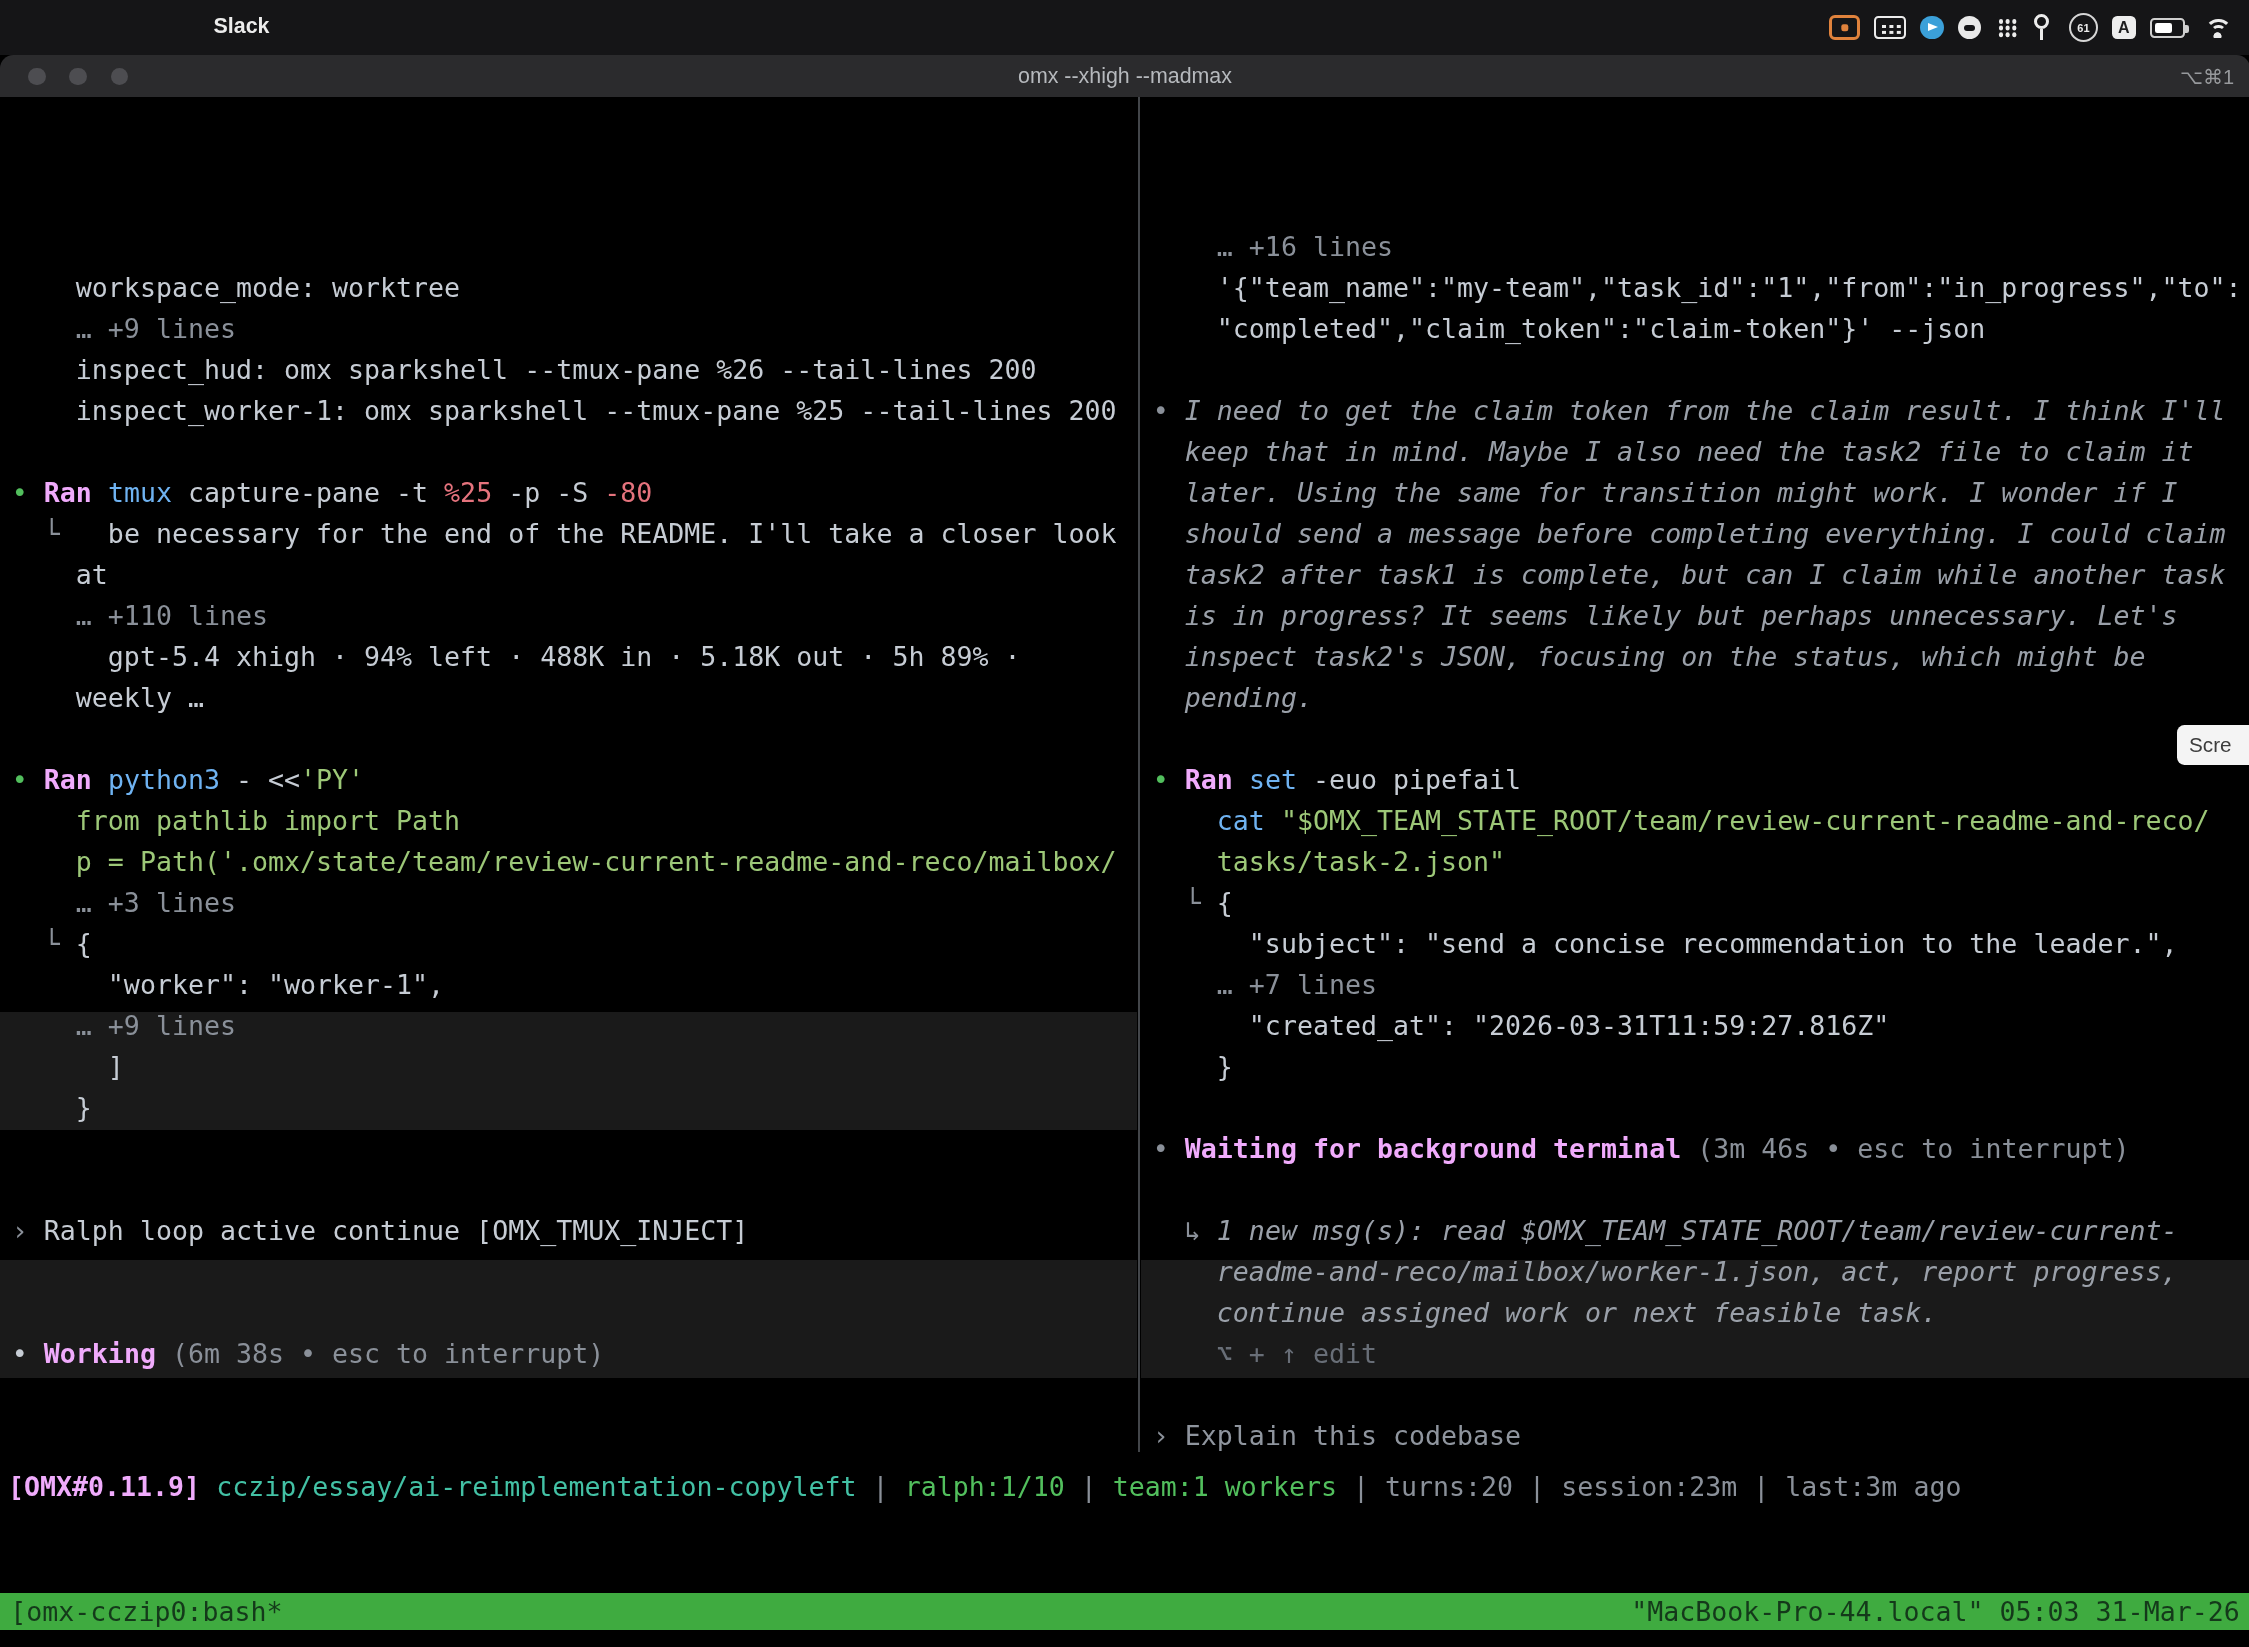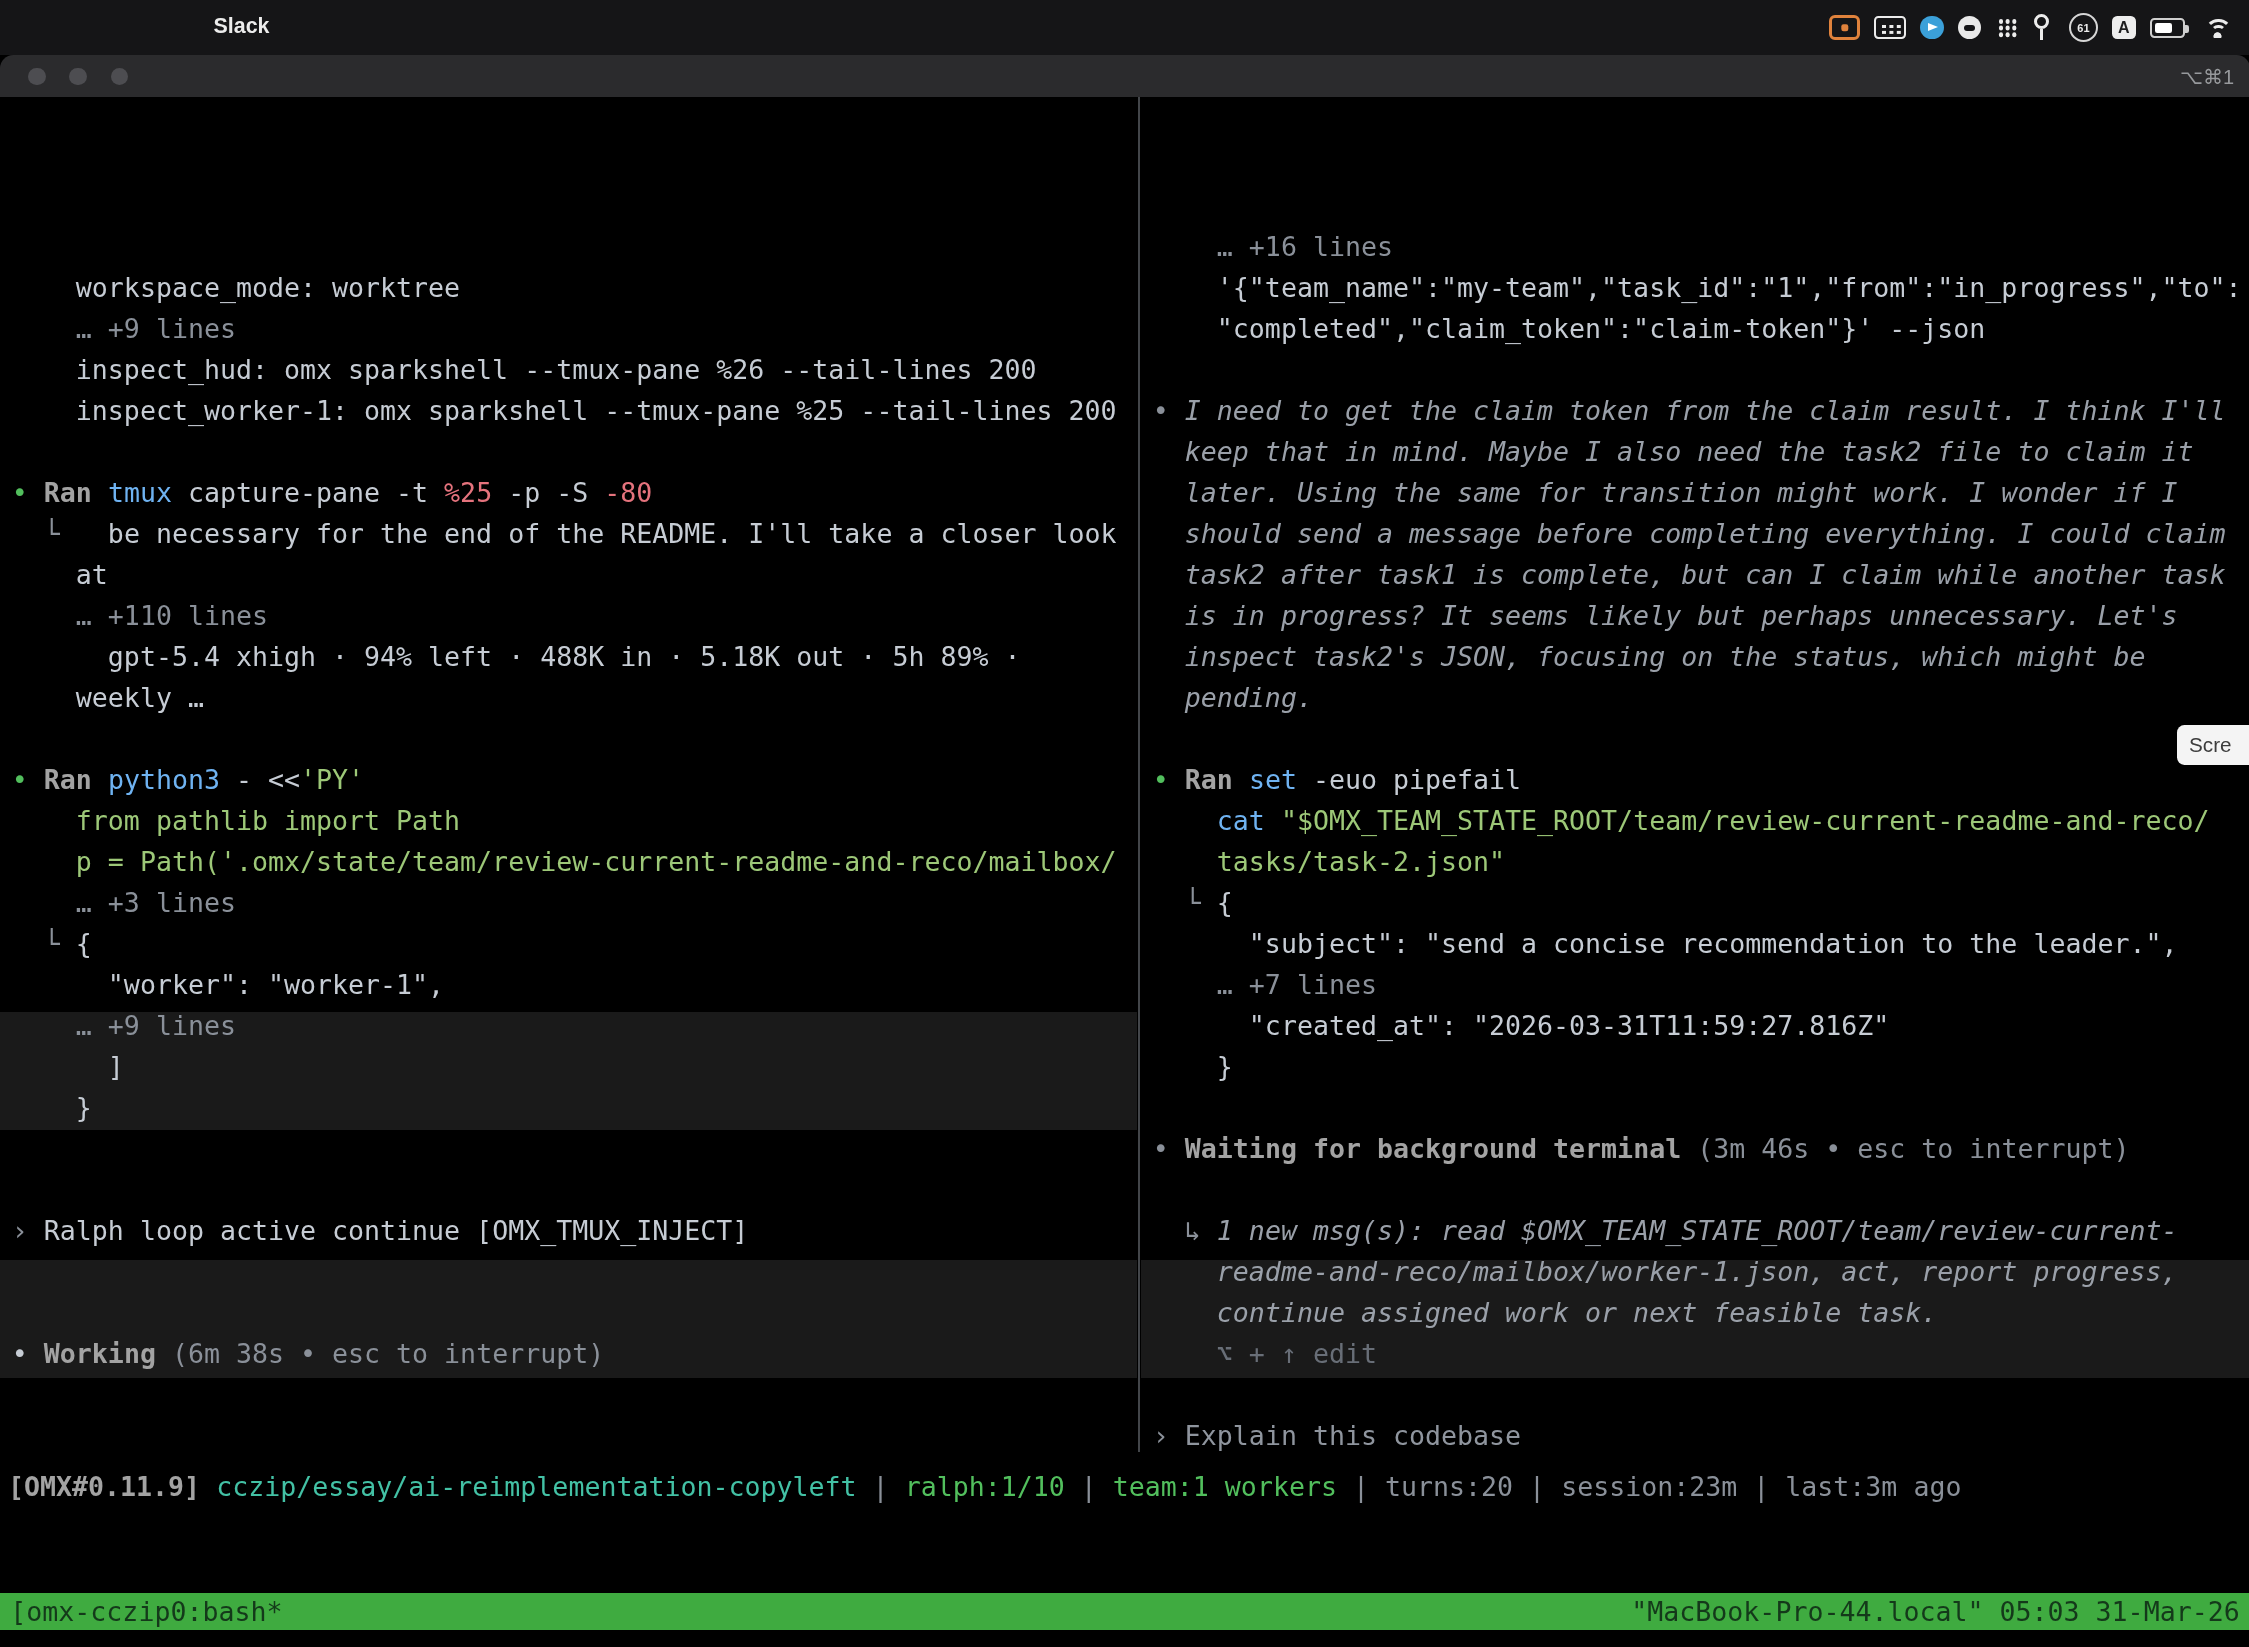--- a/index.html
+++ b/index.html
@@ -57,21 +57,21 @@
   .pane-right{left:1141px;width:1109px;}
   .vdiv{position:absolute;left:1138px;top:0;width:2.2px;height:1355px;background:#43464a;}
   .tline{height:41px;white-space:pre;position:relative;z-index:1;}
   .band{position:absolute;left:0;right:0;height:118px;background:#1a1a1a;z-index:0;}
   .band1{top:915px;}
   .band2{top:1163px;}
 
   .s-fg{color:#c6ccd4;}
   .s-dim{color:#8a9099;}
   .s-dim2{color:#686e77;}
-  .s-bold{color:#a3a3a3;font-weight:700;}
+  .s-bold{color:#f0abfc;font-weight:700;}
   .s-green{color:#52bf5d;}
   .s-blue{color:#6fb3f2;}
   .s-red{color:#e5737d;}
   .s-str{color:#9dc878;}
   .s-it{color:#9aa0a9;font-style:italic;}
   .s-ph{color:#8f959e;}
   .s-teal{color:#43c1a5;}
 
   .omx{position:absolute;left:0;right:0;top:1369px;height:41px;line-height:41px;padding-left:8px;white-space:pre;
     font-family:"DejaVu Sans Mono","DejaVu Sans",monospace;font-size:26.6px;}
@@ -125,20 +125,21 @@
         <span class="mi-icon ic-wifi"></span>
       </div>
   </div>
 
   <div class="titlebar">
     <div class="lights">
       <span class="light"></span>
       <span class="light"></span>
       <span class="light"></span>
     </div>
+    <div class="wtitle">omx --xhigh --madmax</div>
     <div class="wshortcut">⌥⌘1</div>
   </div>
 
   <div class="term">
     <div class="pane pane-left" id="pane-left">
       <div class="band band1"></div>
       <div class="band band2"></div>
     <div class="tline"><span class="s-fg">    workspace_mode: worktree</span></div><div class="tline"><span class="s-dim">    … +9 lines</span></div><div class="tline"><span class="s-fg">    inspect_hud: omx sparkshell --tmux-pane %26 --tail-lines 200</span></div><div class="tline"><span class="s-fg">    inspect_worker-1: omx sparkshell --tmux-pane %25 --tail-lines 200</span></div><div class="tline"></div><div class="tline"><span class="s-green">• </span><span class="s-bold">Ran </span><span class="s-blue">tmux</span><span class="s-fg"> capture-pane -t </span><span class="s-red">%25</span><span class="s-fg"> -p -S </span><span class="s-red">-80</span></div><div class="tline"><span class="s-dim">  └ </span><span class="s-fg">  be necessary for the end of the README. I'll take a closer look</span></div><div class="tline"><span class="s-fg">    at</span></div><div class="tline"><span class="s-dim">    … +110 lines</span></div><div class="tline"><span class="s-fg">      gpt-5.4 xhigh · 94% left · 488K in · 5.18K out · 5h 89% ·</span></div><div class="tline"><span class="s-fg">    weekly …</span></div><div class="tline"></div><div class="tline"><span class="s-green">• </span><span class="s-bold">Ran </span><span class="s-blue">python3</span><span class="s-fg"> - &lt;&lt;</span><span class="s-str">'PY'</span></div><div class="tline"><span class="s-str">    from pathlib import Path</span></div><div class="tline"><span class="s-str">    p = Path('.omx/state/team/review-current-readme-and-reco/mailbox/</span></div><div class="tline"><span class="s-dim">    … +3 lines</span></div><div class="tline"><span class="s-dim">  └ </span><span class="s-fg">{</span></div><div class="tline"><span class="s-fg">      "worker": "worker-1",</span></div><div class="tline"><span class="s-dim">    … +9 lines</span></div><div class="tline"><span class="s-fg">      ]</span></div><div class="tline"><span class="s-fg">    }</span></div><div class="tline"></div><div class="tline"></div><div class="tline"><span class="s-dim">› </span><span class="s-fg">Ralph loop active continue [OMX_TMUX_INJECT]</span></div><div class="tline"></div><div class="tline"></div><div class="tline"><span class="s-fg">• </span><span class="s-bold">Working </span><span class="s-dim">(6m 38s • esc to interrupt)</span></div><div class="tline"></div><div class="tline"></div></div>
     <div class="vdiv"></div>
     <div class="pane pane-right" id="pane-right">

